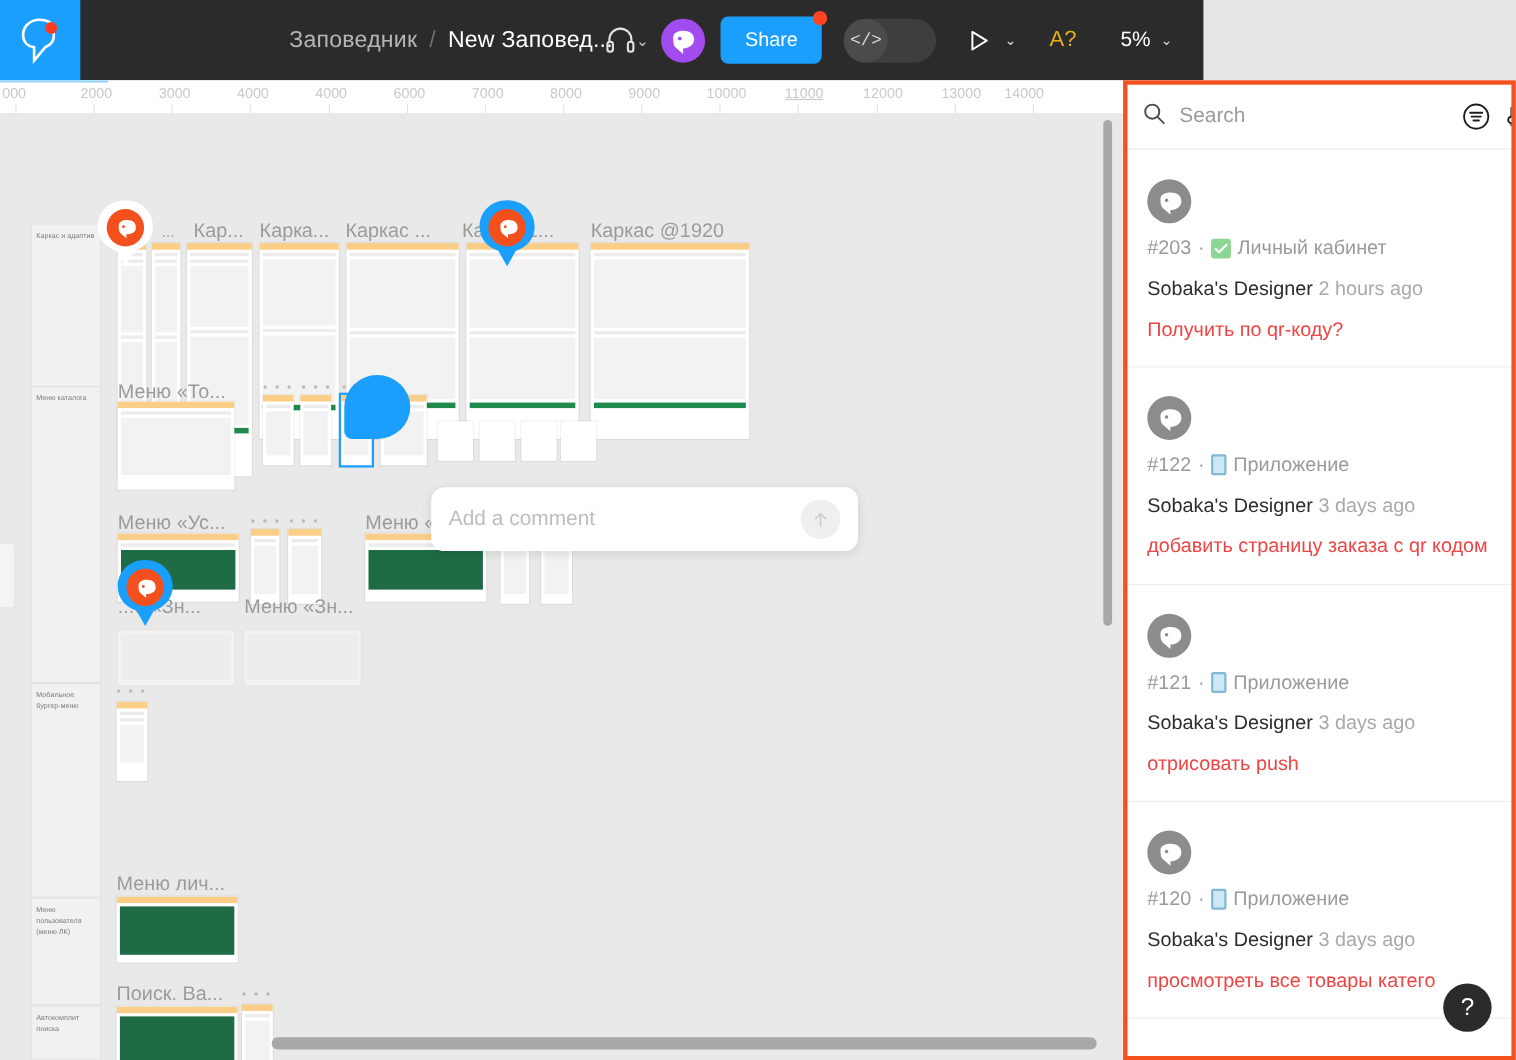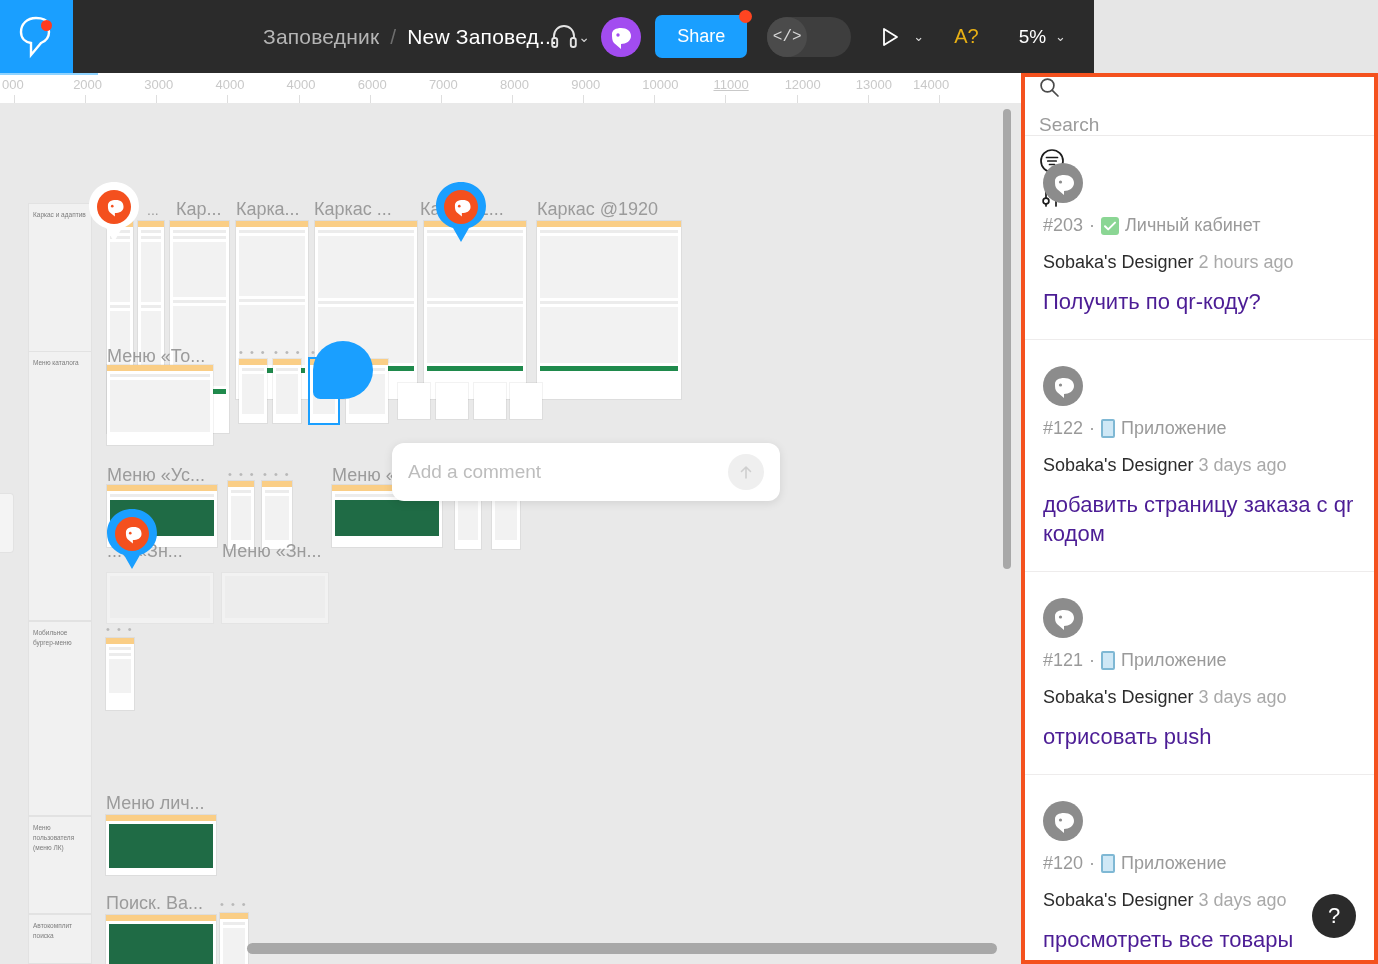--- a/index.html
+++ b/index.html
@@ -155,22 +155,22 @@
     border-radius: 0 4px 4px 0;
   }
 
   
   .rpanel {
     position: absolute; left: 1021px; top: 73px;
     width: 357px; height: 891px; background: #ffffff;
     border: 4px solid #f4511e; overflow: hidden;
   }
   .rp-search {
-    height: 59px; display: flex; align-items: flex-start;
-    padding: 0 18px 0 14px; border-bottom: 1px solid #eceaea; gap: 12px; flex-direction: column;
+    height: 59px; display: flex; align-items: center;
+    padding: 0 18px 0 14px; border-bottom: 1px solid #eceaea; gap: 12px;
   }
   .rp-search-input {
     flex: 1; border: none; outline: none; font-size: 19px; color: #333;
     font-family: inherit; background: transparent;
   }
   .rp-search-input::placeholder { color: #9b9b9b; }
   .icon-btn { cursor: pointer; display: flex; align-items: center; }
 
   .comments { position: absolute; top: 60px; left:0; right:0; bottom:0; overflow: hidden; }
   .comment {
@@ -185,21 +185,21 @@
   .c-meta .c-board { color: #9a9a9a; }
   .c-chip {
     display: inline-block; width: 18px; height: 18px; border-radius: 3px;
     vertical-align: -3px; position: relative;
   }
   .c-chip.check { background: #8bd694; }
   .c-chip.phone { background: #cfe8f6; border: 2px solid #7fb8d4; border-radius: 2px; width: 14px; height: 19px; }
   .c-author-line { font-size: 18px; margin-bottom: 14px; }
   .c-author { color: #2c2c2c; }
   .c-time { color: #a9a9a9; }
-  .c-body { font-size: 22px; color: #4c1d95; line-height: 1.35; }
+  .c-body { font-size: 18px; color: #ef4444; line-height: 1.35; }
 
   .help-fab {
     position: absolute; right: 18px; bottom: 22px;
     width: 44px; height: 44px; border-radius: 50%; background: #2b2b2b;
     color: #fff; display: flex; align-items: center; justify-content: center;
     font-size: 22px; cursor: pointer;
   }
 </style>
 </head>
 <body>

